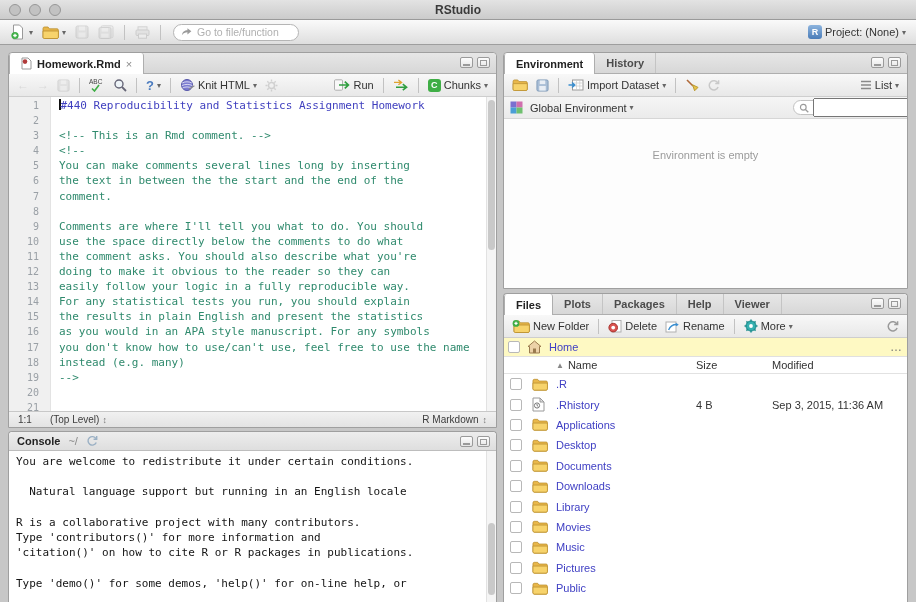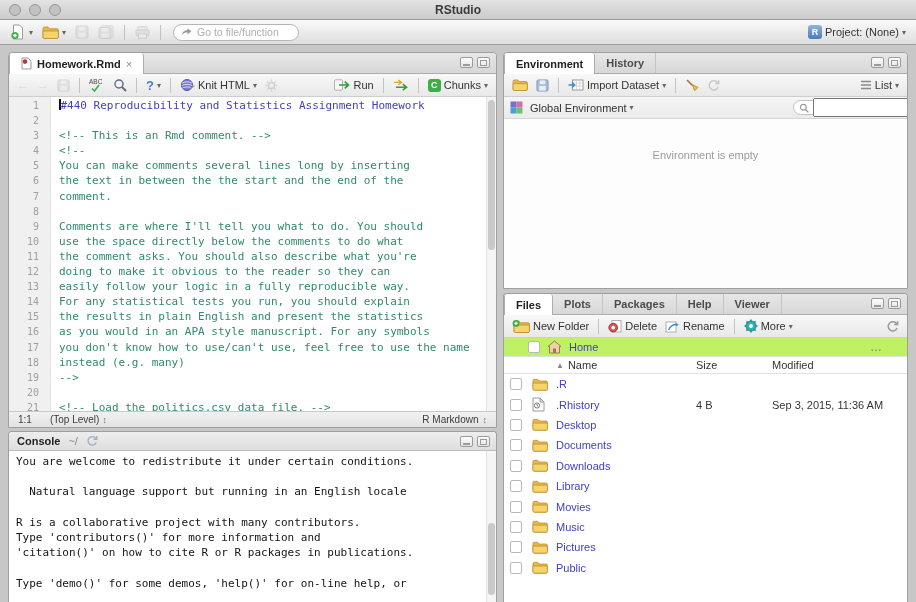--- a/index.html
+++ b/index.html
@@ -89,21 +89,21 @@
     display:flex; align-items:center; padding:0 6px; gap:5px; font-size:11px; color:#333; }
   .search-box { margin-left:auto; width:108px; height:15px; background:#fff; border:1px solid #c2c2c2;
     border-radius:8px; display:flex; align-items:center; padding:0 5px; gap:4px; }
   .env-body { flex:1; background:#fdfdfd; display:flex; justify-content:center; padding-top:30px;
     font-size:11px; color:#9b9b9b; }
   .chunk-ic { width:13px; height:13px; border-radius:3px; background:#3fae46; color:#fff; font-size:9px;
     font-weight:bold; display:inline-flex; align-items:center; justify-content:center; }
 
   
   .fbread { height:19px; flex:0 0 19px; border-bottom:1px solid #e0e0e0; display:flex; align-items:center;
-    padding:0 24px; gap:7px; font-size:11px; background:#bef264; }
+    padding:0 4px; gap:7px; font-size:11px; background:#fef9c3; }
   .blink { color:var(--link,#4040c4); }
   .ellip { margin-left:auto; color:#777; font-size:12px; letter-spacing:1px; }
   .fcols { height:17px; flex:0 0 17px; display:flex; align-items:center; border-bottom:1px solid #e2e2e2;
     font-size:11px; color:#333; padding-left:6px; background:#fff; }
   .hspace { width:46px; flex:0 0 46px; }
   .hname { width:140px; flex:0 0 140px; display:flex; align-items:center; gap:4px; }
   .hsize { width:76px; flex:0 0 76px; }
   .hmod { flex:1; }
   .sort-arrow { color:#888; font-size:8px; }
   #file-rows { flex:1; overflow:hidden; background:#fff; }
@@ -380,21 +380,20 @@
           <div class="code-line">
             <span class="gutter-num">19</span>
             <span class="code-text comment">--&gt;</span>
           </div>
           <div class="code-line">
             <span class="gutter-num">20</span>
             <span class="code-text plain"></span>
           </div>
           <div class="code-line">
             <span class="gutter-num">21</span>
-            <span class="code-text comment">&lt;!-- Load the politics.csv data file. --&gt;</span>
           </div>
         </div>
       <div class="vscroll">
           <div class="thumb" style="top:3px;height:150px;"></div>
         </div>
     </div>
     <div class="estatus">
       <span>1:1</span>
       <span class="tb" style="height:25px">
         <span>(Top Level)</span>
@@ -668,20 +667,32 @@
           <span class="fmod">Sep 3, 2015, 11:36 AM</span>
         </div>
         <div class="frow">
           <span class="cb"></span>
           <span class="fic">
             <svg width="16" height="13" viewBox="0 0 17 13">
               <path d="M1 2.5C1 1.7 1.6 1 2.4 1H6l1.4 1.8H15c.8 0 1.4.6 1.4 1.4V11c0 .8-.6 1.5-1.4 1.5H2.4C1.6 12.5 1 11.8 1 11z" fill="#e8b74a" stroke="#b98e2f" stroke-width=".8"></path>
               <path d="M1 5h15.4V11c0 .8-.6 1.5-1.4 1.5H2.4C1.6 12.5 1 11.8 1 11z" fill="#f7d36b" stroke="#b98e2f" stroke-width=".8"></path>
             </svg>
           </span>
+          <span class="fname">Applications</span>
+          <span class="fsize"></span>
+          <span class="fmod"></span>
+        </div>
+        <div class="frow">
+          <span class="cb"></span>
+          <span class="fic">
+            <svg width="16" height="13" viewBox="0 0 17 13">
+              <path d="M1 2.5C1 1.7 1.6 1 2.4 1H6l1.4 1.8H15c.8 0 1.4.6 1.4 1.4V11c0 .8-.6 1.5-1.4 1.5H2.4C1.6 12.5 1 11.8 1 11z" fill="#e8b74a" stroke="#b98e2f" stroke-width=".8"></path>
+              <path d="M1 5h15.4V11c0 .8-.6 1.5-1.4 1.5H2.4C1.6 12.5 1 11.8 1 11z" fill="#f7d36b" stroke="#b98e2f" stroke-width=".8"></path>
+            </svg>
+          </span>
           <span class="fname">Desktop</span>
           <span class="fsize"></span>
           <span class="fmod"></span>
         </div>
         <div class="frow">
           <span class="cb"></span>
           <span class="fic">
             <svg width="16" height="13" viewBox="0 0 17 13">
               <path d="M1 2.5C1 1.7 1.6 1 2.4 1H6l1.4 1.8H15c.8 0 1.4.6 1.4 1.4V11c0 .8-.6 1.5-1.4 1.5H2.4C1.6 12.5 1 11.8 1 11z" fill="#e8b74a" stroke="#b98e2f" stroke-width=".8"></path>
               <path d="M1 5h15.4V11c0 .8-.6 1.5-1.4 1.5H2.4C1.6 12.5 1 11.8 1 11z" fill="#f7d36b" stroke="#b98e2f" stroke-width=".8"></path>

